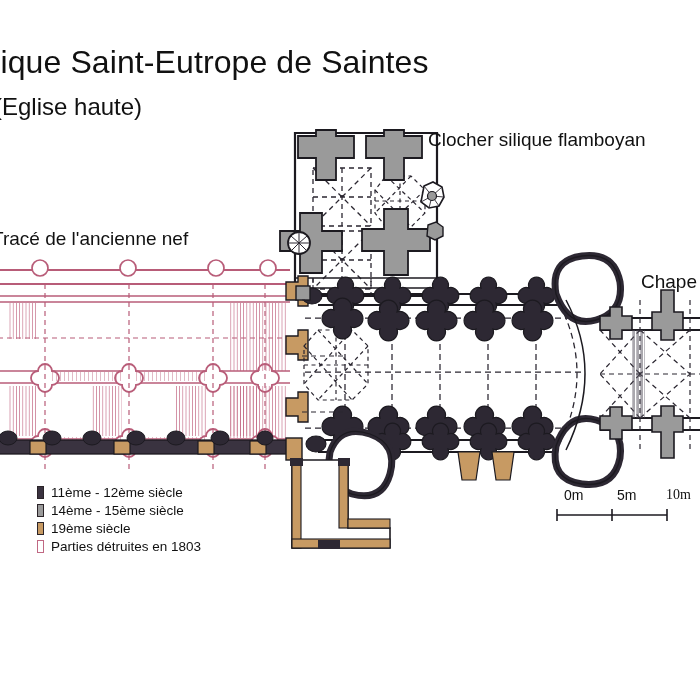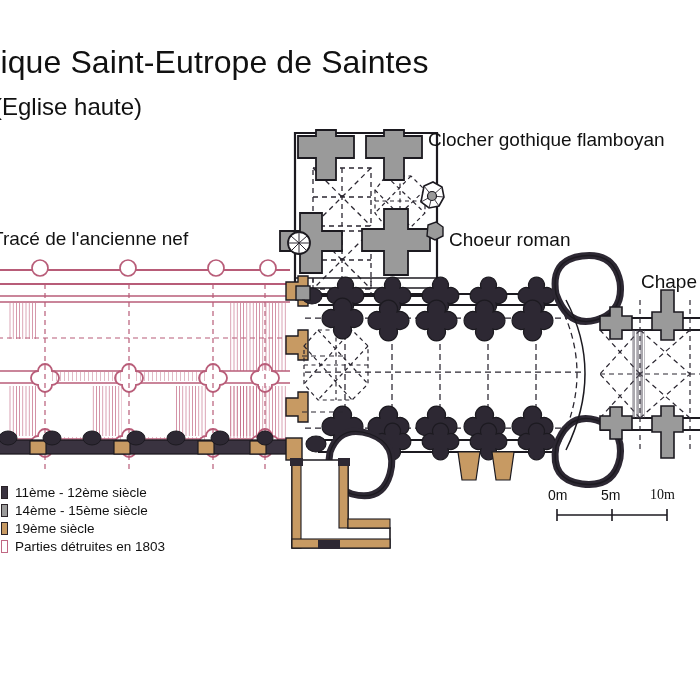--- a/index.html
+++ b/index.html
@@ -12,29 +12,29 @@
   }
   #stage{position:absolute;inset:0;width:700px;height:700px;}
   .txt{position:absolute;color:#111;white-space:nowrap;}
   #title{left:-30px;top:44px;font-size:32px;letter-spacing:.1px;}
   #subtitle{left:-6px;top:93px;font-size:24px;}
   #lbl-clocher{left:428px;top:129px;font-size:19px;}
   #lbl-nef{left:-8px;top:228px;font-size:19px;}
   #lbl-choeur{left:449px;top:229px;font-size:19px;}
   #lbl-chapelle{left:641px;top:229px;font-size:19px;margin-top:42px;}
 
-  #legend{position:absolute;left:0px;top:483px;}
+  #legend{position:absolute;left:0px;top:483px;padding-left:36px;}
   .lg-row{display:flex;align-items:center;height:18px;}
   .lg-sw{width:7px;height:13px;margin-left:1px;margin-right:7px;flex:0 0 auto;
          border:1px solid #2a2328;box-sizing:border-box;}
   .lg-tx{font-size:13.5px;color:#111;white-space:nowrap;}
 
   #scalebar{position:absolute;left:546px;top:487px;}
   .sc-labels{position:relative;height:17px;width:130px;}
-  .sc-labels span{position:absolute;font-size:14px;color:#111;}
+  .sc-labels span{position:absolute;font-size:14px;color:#111;margin-left:16px;}
   svg{display:block;}
 </style>
 </head>
 <body>
 
 <div id="stage">
 
   <svg id="plan" width="700" height="700" viewBox="0 0 700 700">
     <defs>
       <pattern id="hatchRose" width="4" height="4" patternUnits="userSpaceOnUse">
@@ -341,23 +341,22 @@
       <path d="M557,515 L667,515"></path>
       <path d="M557,509 L557,521"></path>
       <path d="M612,509 L612,521"></path>
       <path d="M667,509 L667,521"></path>
     </g>
   </svg>
 
   <div class="txt" id="title">silique Saint-Eutrope de Saintes</div>
   <div class="txt" id="subtitle">(Eglise haute)</div>
 
-  <div class="txt" id="lbl-clocher">Clocher gothique flamboyan</div>
+  <div class="txt" id="lbl-clocher">Clocher silique flamboyan</div>
   <div class="txt" id="lbl-nef">Tracé de l'ancienne nef</div>
-  <div class="txt" id="lbl-choeur">Choeur roman</div>
   <div class="txt" id="lbl-chapelle">Chape</div>
 
   <div id="legend">
     <div class="lg-row">
       <span class="lg-sw" style="background:#3a3340"></span>
       <span class="lg-tx">11ème - 12ème  siècle</span>
     </div>
     <div class="lg-row">
       <span class="lg-sw" style="background:#9a9a9a"></span>
       <span class="lg-tx">14ème - 15ème  siècle</span>

